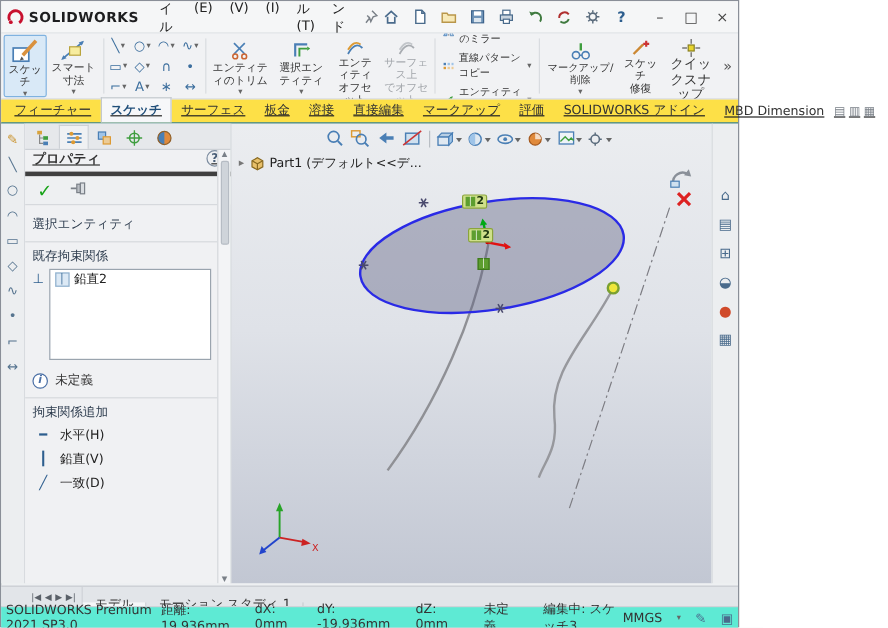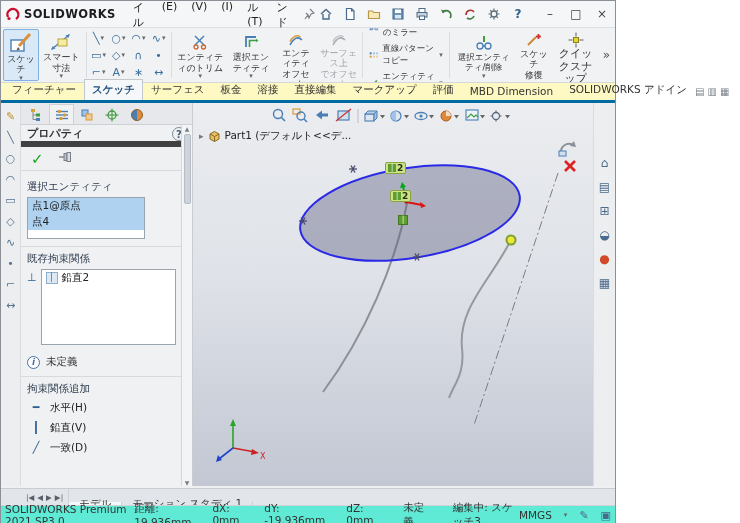--- a/index.html
+++ b/index.html
@@ -28,35 +28,35 @@
   .caret{font-size:7px;color:#666;line-height:7px;}
   .lbl2{display:block;}
   .toolgrid{display:grid;grid-template-columns:repeat(4,20px);grid-auto-rows:17px;align-content:center;}
   .tg{display:flex;align-items:center;justify-content:center;font-size:11px;color:#3d6f9e;border-radius:2px;}
   .tg .caret{margin-left:1px;}
   .rowbtns{display:flex;flex-direction:column;justify-content:center;gap:2px;padding:0 2px;}
   .rowbtn{display:flex;align-items:center;gap:4px;font-size:8.5px;color:#333;padding:1px 2px;border-radius:2px;}
   .overflow{display:flex;align-items:center;padding:0 3px;color:#555;font-size:12px;margin-left:auto;}
 
   
-  .cmdtabs{position:absolute;top:82px;left:0;right:0;height:20px;background:#fef9c3;border-bottom:3px solid #0369a1;display:flex;align-items:flex-end;padding-left:3px;}
+  .cmdtabs{position:absolute;top:82px;left:0;right:0;height:20px;background:#fde047;border-bottom:1px solid #0369a1;display:flex;align-items:flex-end;padding-left:3px;text-decoration:underline;}
   .ctab{padding:3px 7px 3px 7px;font-size:10.5px;color:#333;border:1px solid transparent;border-bottom:none;white-space:nowrap;}
   .ctab.active{background:#f6f7f9;border-color:#c3c8cd;font-weight:bold;color:#1f4e79;}
   .ctab-icons{margin-left:auto;display:flex;gap:3px;padding:0 6px 3px 0;color:#7a8088;font-size:10px;}
 
   
   .leftstrip{position:absolute;top:102px;left:0;width:20px;bottom:36px;background:#eceef0;border-right:1px solid #d8dbdf;display:flex;flex-direction:column;align-items:center;padding-top:8px;gap:9px;}
   .ls-ico{font-size:11px;color:#56748f;line-height:12px;}
   .ls-ico.first{color:#c9912a;}
 
   .pm{position:absolute;top:102px;left:20px;width:172px;bottom:36px;background:#f0f1f3;border-right:1px solid #c9cdd2;}
   .pmtabs{height:22px;display:flex;align-items:flex-end;background:#e6e8eb;border-bottom:1px solid #cdd1d6;padding-left:3px;}
   .pmtab{width:25px;height:20px;display:flex;align-items:center;justify-content:center;border:1px solid transparent;border-bottom:none;}
   .pmtab.active{background:#f0f1f3;border-color:#cdd1d6;}
-  .pmtitle{height:22px;display:flex;align-items:flex-end;padding:0 6px;font-size:11px;font-weight:bold;color:#333;border-bottom:6px solid #404040;}
+  .pmtitle{height:22px;display:flex;align-items:flex-start;padding:0 6px;font-size:11px;font-weight:bold;color:#333;border-bottom:4px solid #404040;text-decoration:underline;}
   .help{margin-left:auto;width:14px;height:14px;border:1.4px solid #7d8da0;border-radius:50%;font-size:10px;font-weight:bold;display:flex;align-items:center;justify-content:center;color:#4a5f78;}
   .pmactions{height:24px;display:flex;align-items:center;gap:14px;padding:0 10px;border-bottom:1px solid #d6d9dd;background:#eef0f2;}
   .check{color:#17a317;font-weight:bold;font-size:15px;}
   .pmbody{padding:4px 16px 0 6px;}
   .sectlabel{font-size:10.5px;color:#2d3c4e;margin:5px 0 3px 0;}
   .listbox{background:#fff;border:1px solid #9aa4ae;font-size:10.5px;overflow:hidden;}
   .li{padding:1px 4px;display:flex;gap:4px;align-items:center;white-space:nowrap;}
   .li.sel{background:#aed2f0;}
   .relico{display:inline-flex;width:12px;height:12px;background:#dce9f5;border:1px solid #8fb0cc;align-items:center;justify-content:center;font-size:8px;color:#2d5e8e;line-height:10px;}
   .divider{height:1px;background:#d6d9dd;margin:7px -10px 0 -6px;}
@@ -344,21 +344,21 @@
 
     <div class="bigbtn" style="width:84px;">
       <span class="bicon">
         <svg width="20" height="16" viewBox="0 0 20 16">
             <circle cx="6" cy="11" r="3" fill="none" stroke="#4a7fb5" stroke-width="1.3"></circle>
             <circle cx="14" cy="11" r="3" fill="none" stroke="#4a7fb5" stroke-width="1.3"></circle>
             <line x1="9" y1="11" x2="11" y2="11" stroke="#4a7fb5" stroke-width="1.3"></line>
             <line x1="10" y1="1" x2="10" y2="7" stroke="#3f9e3f" stroke-width="2"></line>
           </svg>
       </span>
-      <span style="font-size:8.5px;">選択エンティティ/削除</span>
+      <span style="font-size:8.5px;">マークアップ/削除</span>
       <span class="caret">▾</span>
     </div>
 
     <div class="bigbtn" style="width:46px;">
       <span class="bicon">
         <svg width="16" height="16" viewBox="0 0 16 16">
             <line x1="2" y1="13" x2="10" y2="5" stroke="#cc8833" stroke-width="2"></line>
             <line x1="12.5" y1="2" x2="12.5" y2="7" stroke="#c33" stroke-width="1.8"></line>
             <line x1="10" y1="4.5" x2="15" y2="4.5" stroke="#c33" stroke-width="1.8"></line>
           </svg>
@@ -386,22 +386,22 @@
 
   <div class="cmdtabs">
     <span class="ctab">フィーチャー</span>
     <span class="ctab active">スケッチ</span>
     <span class="ctab">サーフェス</span>
     <span class="ctab">板金</span>
     <span class="ctab">溶接</span>
     <span class="ctab">直接編集</span>
     <span class="ctab">マークアップ</span>
     <span class="ctab">評価</span>
+    <span class="ctab">SOLIDWORKS アドイン</span>
     <span class="ctab">MBD Dimension</span>
-    <span class="ctab">SOLIDWORKS アドイン</span>
     <span class="ctab-icons">
       <span>▤</span>
       <span>▥</span>
       <span>▦</span>
     </span>
   </div>
 
   <div class="leftstrip">
     <span class="ls-ico first">✎</span>
     <span class="ls-ico">╲</span>
@@ -468,24 +468,20 @@
         <svg width="14" height="12" viewBox="0 0 14 12">
             <line x1="1" y1="6" x2="6" y2="6" stroke="#7a8088" stroke-width="1.4"></line>
             <rect x="6" y="2.5" width="3" height="7" fill="#b9bec4" stroke="#7a8088"></rect>
             <rect x="9" y="1.5" width="3.5" height="9" fill="#d9dde1" stroke="#7a8088"></rect>
           </svg>
       </span>
     </div>
 
     <div class="pmbody">
       <div class="sectlabel">選択エンティティ</div>
-      <div class="listbox" style="width:118px;height:42px;">
-        <div class="li sel">点1@原点</div>
-        <div class="li sel">点4</div>
-      </div>
 
       <div class="divider"></div>
 
       <div class="sectlabel">既存拘束関係</div>
       <div class="sidebox">
         <span class="sideico">⊥</span>
         <div class="listbox" style="flex:1;height:76px;">
           <div class="li">
             <span class="relico">│</span>
             <span>鉛直2</span>

